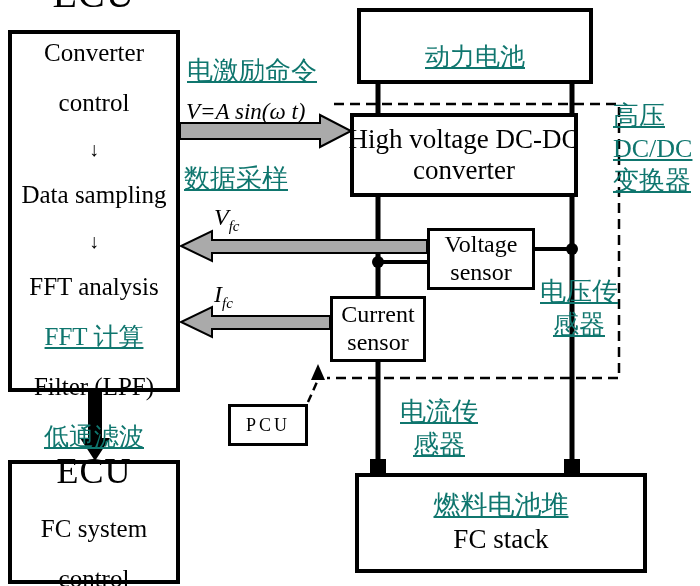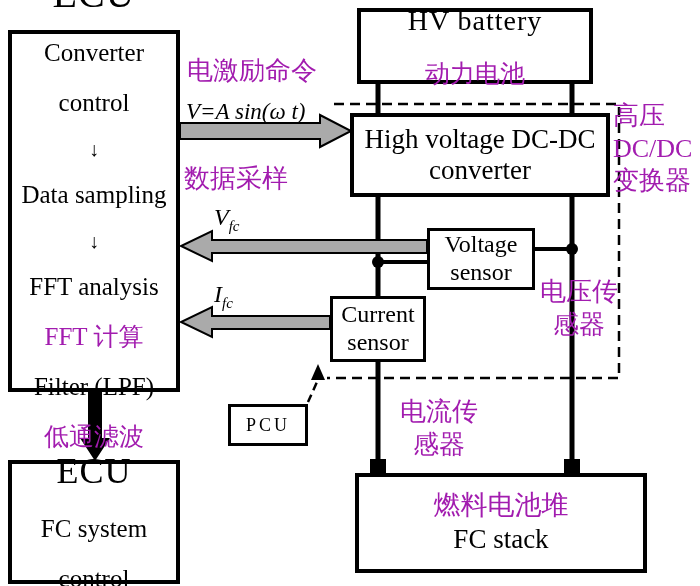--- a/index.html
+++ b/index.html
@@ -12,21 +12,21 @@
     position:absolute; background:#ffffff; border:3px solid #000;
     display:flex; flex-direction:column; align-items:center; justify-content:center;
     text-align:center; z-index:2; box-sizing:border-box;
   }
   .box.heavy { border-width:4px; }
   .row  { line-height:1.12; font-size:25px; white-space:nowrap;margin-top:22px; }
   .title-xl { font-size:40px; line-height:1.15; letter-spacing:1px; }
   .title-lg { font-size:36px; line-height:1.15; letter-spacing:1px; }
   .title-md { font-size:28px; line-height:1.2; letter-spacing:1px; }
   .cn   { font-size:25px; }
-  .red  { color:#a21caf; }
+  .red  { color:#0f766e;text-decoration:underline; }
   .small-arrow { font-size:20px; line-height:1.0; }
   .lbl  { position:absolute; z-index:3; white-space:nowrap; line-height:1.2; }
   .formula { font-style:italic; font-size:23px;margin-top:12px; }
   .math { font-style:italic; font-size:24px; }
   .math sub { font-size:15px; font-style:italic; }
   .cn-block { text-align:center; font-size:26px; line-height:1.25; }
   .pcu-text { font-size:18px; letter-spacing:3px; }
   .dcdc-row { font-size:27px; line-height:1.15; white-space:nowrap; }
   .fc-row { font-size:27px; line-height:1.25; white-space:nowrap; }
   .sensor-row { font-size:24px; line-height:1.15; }
@@ -70,25 +70,24 @@
     <div class="row small-arrow">↓</div>
     <div class="row">Data sampling</div>
     <div class="row small-arrow">↓</div>
     <div class="row">FFT analysis</div>
     <div class="row red cn">FFT 计算</div>
     <div class="row">Filter (LPF)</div>
     <div class="row red cn">低通滤波</div>
   </div>
 
   <div class="box heavy" style="left:357px; top:8px; width:236px; height:76px;">
-    <div class="title-md">HV battery</div>
     <div class="row red cn">动力电池</div>
   </div>
 
-  <div class="box heavy" style="left:350px; top:113px; width:260px; height:84px;">
+  <div class="box heavy" style="left:350px; top:113px; width:228px; height:84px;">
     <div class="dcdc-row">High voltage DC-DC</div>
     <div class="dcdc-row">converter</div>
   </div>
 
   <div class="box" style="left:427px; top:228px; width:108px; height:62px;">
     <div class="sensor-row">Voltage</div>
     <div class="sensor-row">sensor</div>
   </div>
 
   <div class="box" style="left:330px; top:296px; width:96px; height:66px;">

